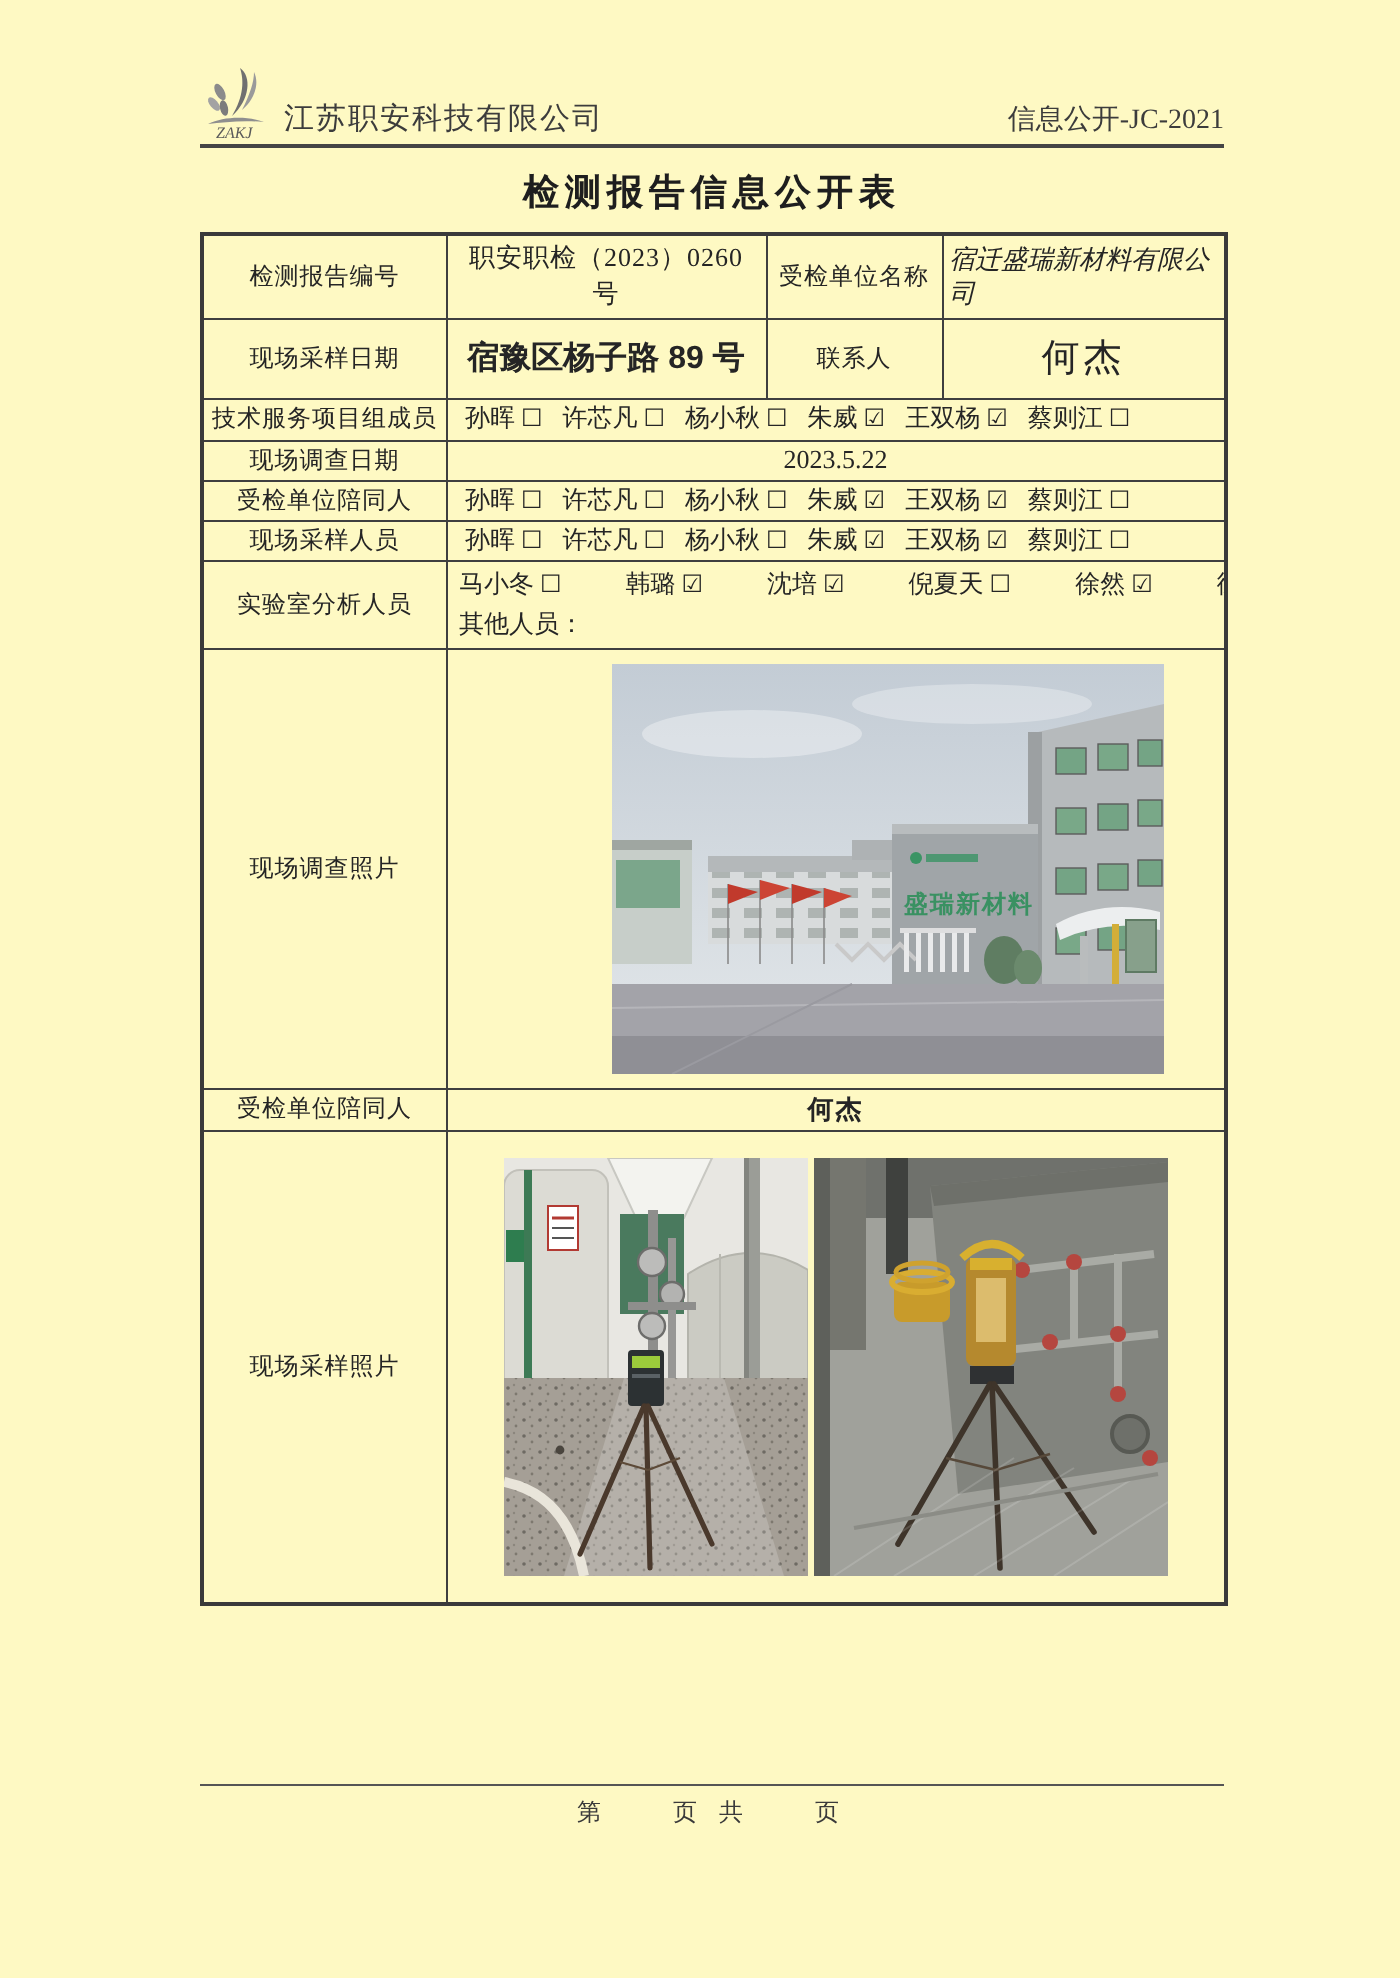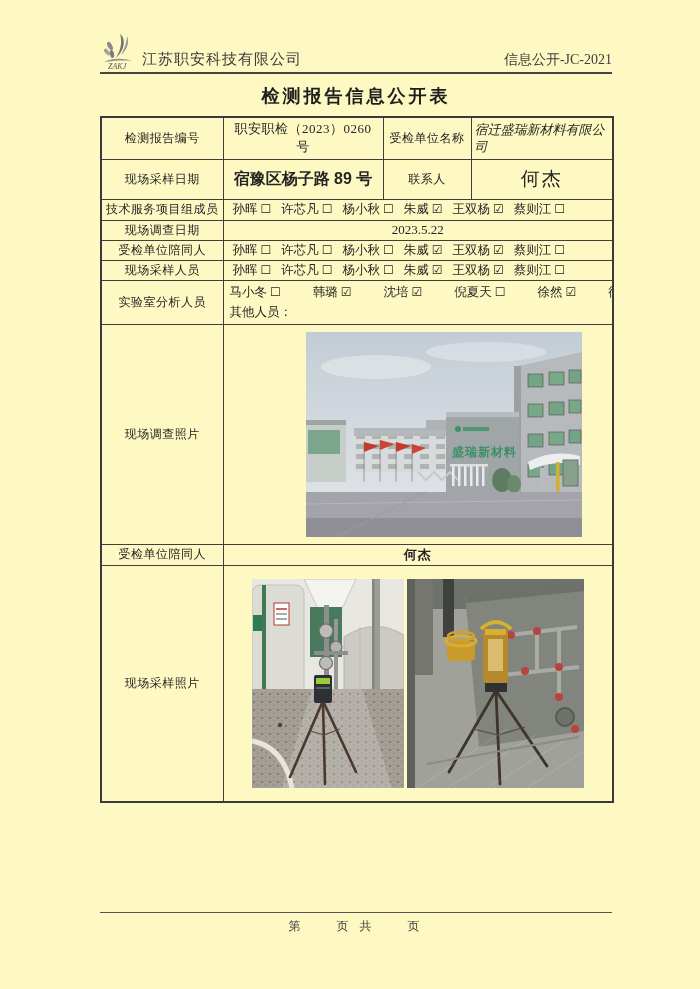--- a/index.html
+++ b/index.html
@@ -32,21 +32,21 @@
   .labcell{padding:2px 0 2px 6px;}
   .lab-other{margin-top:3px;font-size:12.5px;}
   .accomp{font-weight:bold;letter-spacing:1px;font-size:13px;}
   .photocell{vertical-align:middle;}
   .photobox{display:flex;justify-content:center;align-items:center;gap:3px;}
   .photobox.offset{justify-content:flex-end;padding-right:27px;}
   svg{display:block;}
 
   
   .note{top:836px;font-size:12.5px;letter-spacing:0.5px;color:#2a2a2a;}
-  .footer{top:912px;border-top:1px solid #555;text-align:center;font-size:12px;
+  .footer{top:892px;border-top:1px solid #555;text-align:center;font-size:12px;
           letter-spacing:4px;color:#3a3a3a;padding-top:5px;}
 </style>
 </head>
 <body>
 
 <div class="sheet">
 
   <div class="content hdr" style="position:absolute;">
     <div class="hdr-left">
       <span>

